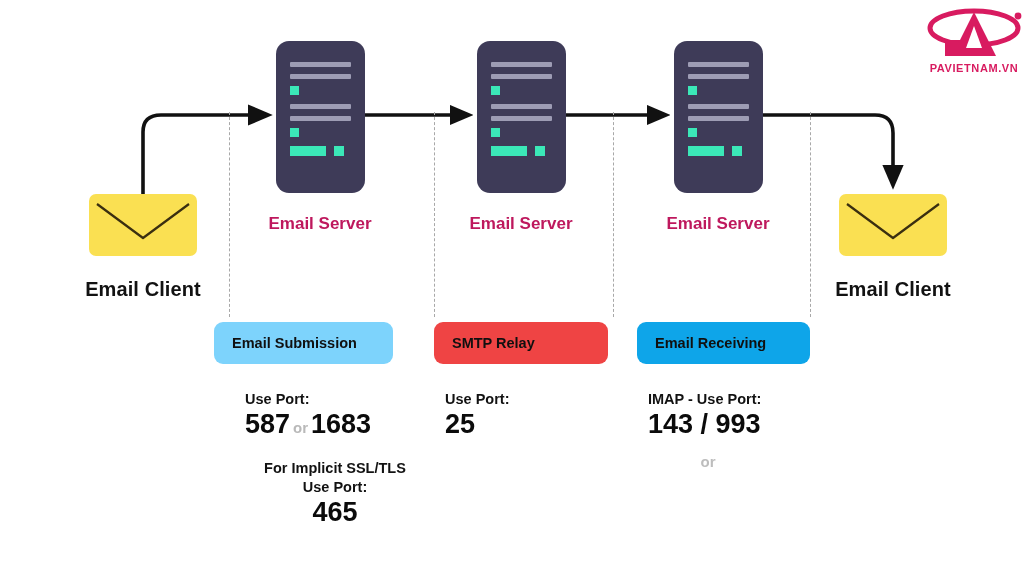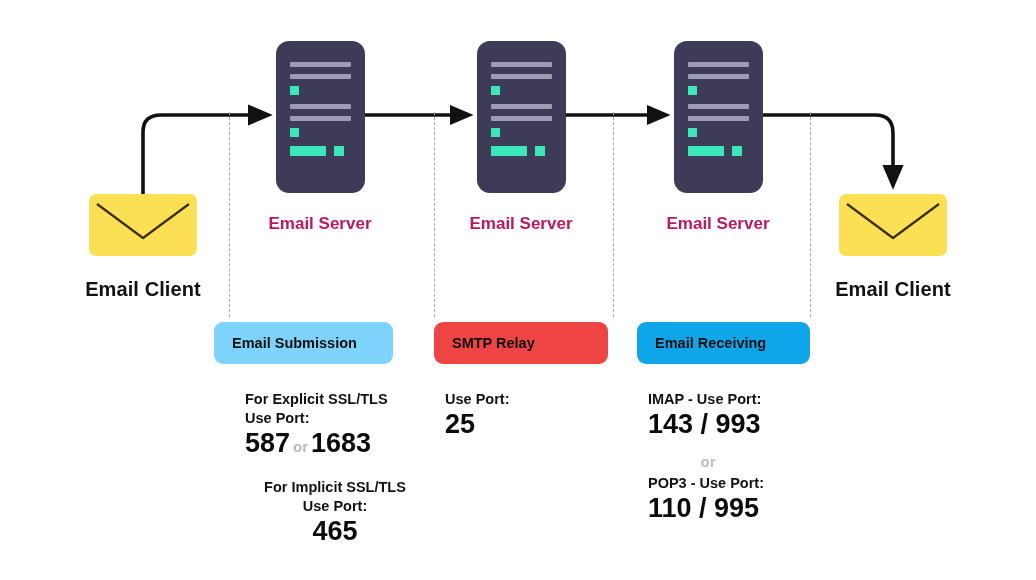--- a/index.html
+++ b/index.html
@@ -218,21 +218,20 @@
   <div class="client-label" style="left:793px;top:278px;">Email Client</div>
 
   <div class="badge" style="left:214px;top:322px;width:179px;background:#7dd3fc;">Email Submission</div>
 
   <div class="badge" style="left:434px;top:322px;width:174px;background:#ef4444;">SMTP Relay</div>
 
   <div class="badge" style="left:637px;top:322px;width:173px;background:#0ea5e9;">Email Receiving</div>
 
   <div class="portcol" style="left:245px;top:390px;width:180px;">
     <div class="blk">
-      <div class="pc-head">For Explicit SSL/TLS</div>
       <div class="pc-head">Use Port:</div>
       <div class="pc-num"><span>587</span><span class="orlite">or</span><span>1683</span></div>
     </div>
     <div class="blk" style="margin-top:18px;text-align:center;">
       <div class="pc-head">For Implicit SSL/TLS</div>
       <div class="pc-head">Use Port:</div>
       <div class="pc-num">465</div>
     </div>
   </div>
 
@@ -242,20 +241,31 @@
       <div class="pc-num">25</div>
     </div>
   </div>
 
   <div class="portcol" style="left:648px;top:390px;width:175px;">
     <div class="blk">
       <div class="pc-head">IMAP - Use Port:</div>
       <div class="pc-num">143 / 993</div>
     </div>
     <div class="pc-or">or</div>
-    <div class="blk">
-      <div class="pc-head">POP3 - Use Port:</div>
-      <div class="pc-num">110 / 995</div>
-    </div>
-  </div>
-
+  </div>
+
+  <div class="logo">
+    <svg viewBox="0 0 108 72" width="108" height="72">
+
+      <ellipse cx="54" cy="24" rx="44" ry="17" fill="none" stroke="#D81B60" stroke-width="5"></ellipse>
+
+      <path d="M54,8 L76,52 L32,52 Z" fill="#D81B60"></path>
+
+      <rect x="25" y="36" width="26" height="16" fill="#D81B60"></rect>
+
+      <circle cx="98" cy="12" r="3.4" fill="#D81B60"></circle>
+
+      <path d="M54,22 L62,44 L46,44 Z" fill="#ffffff"></path>
+    </svg>
+    <div class="logo-text">PAVIETNAM.VN</div>
+  </div>
 
 </div>
 
 </body></html>

